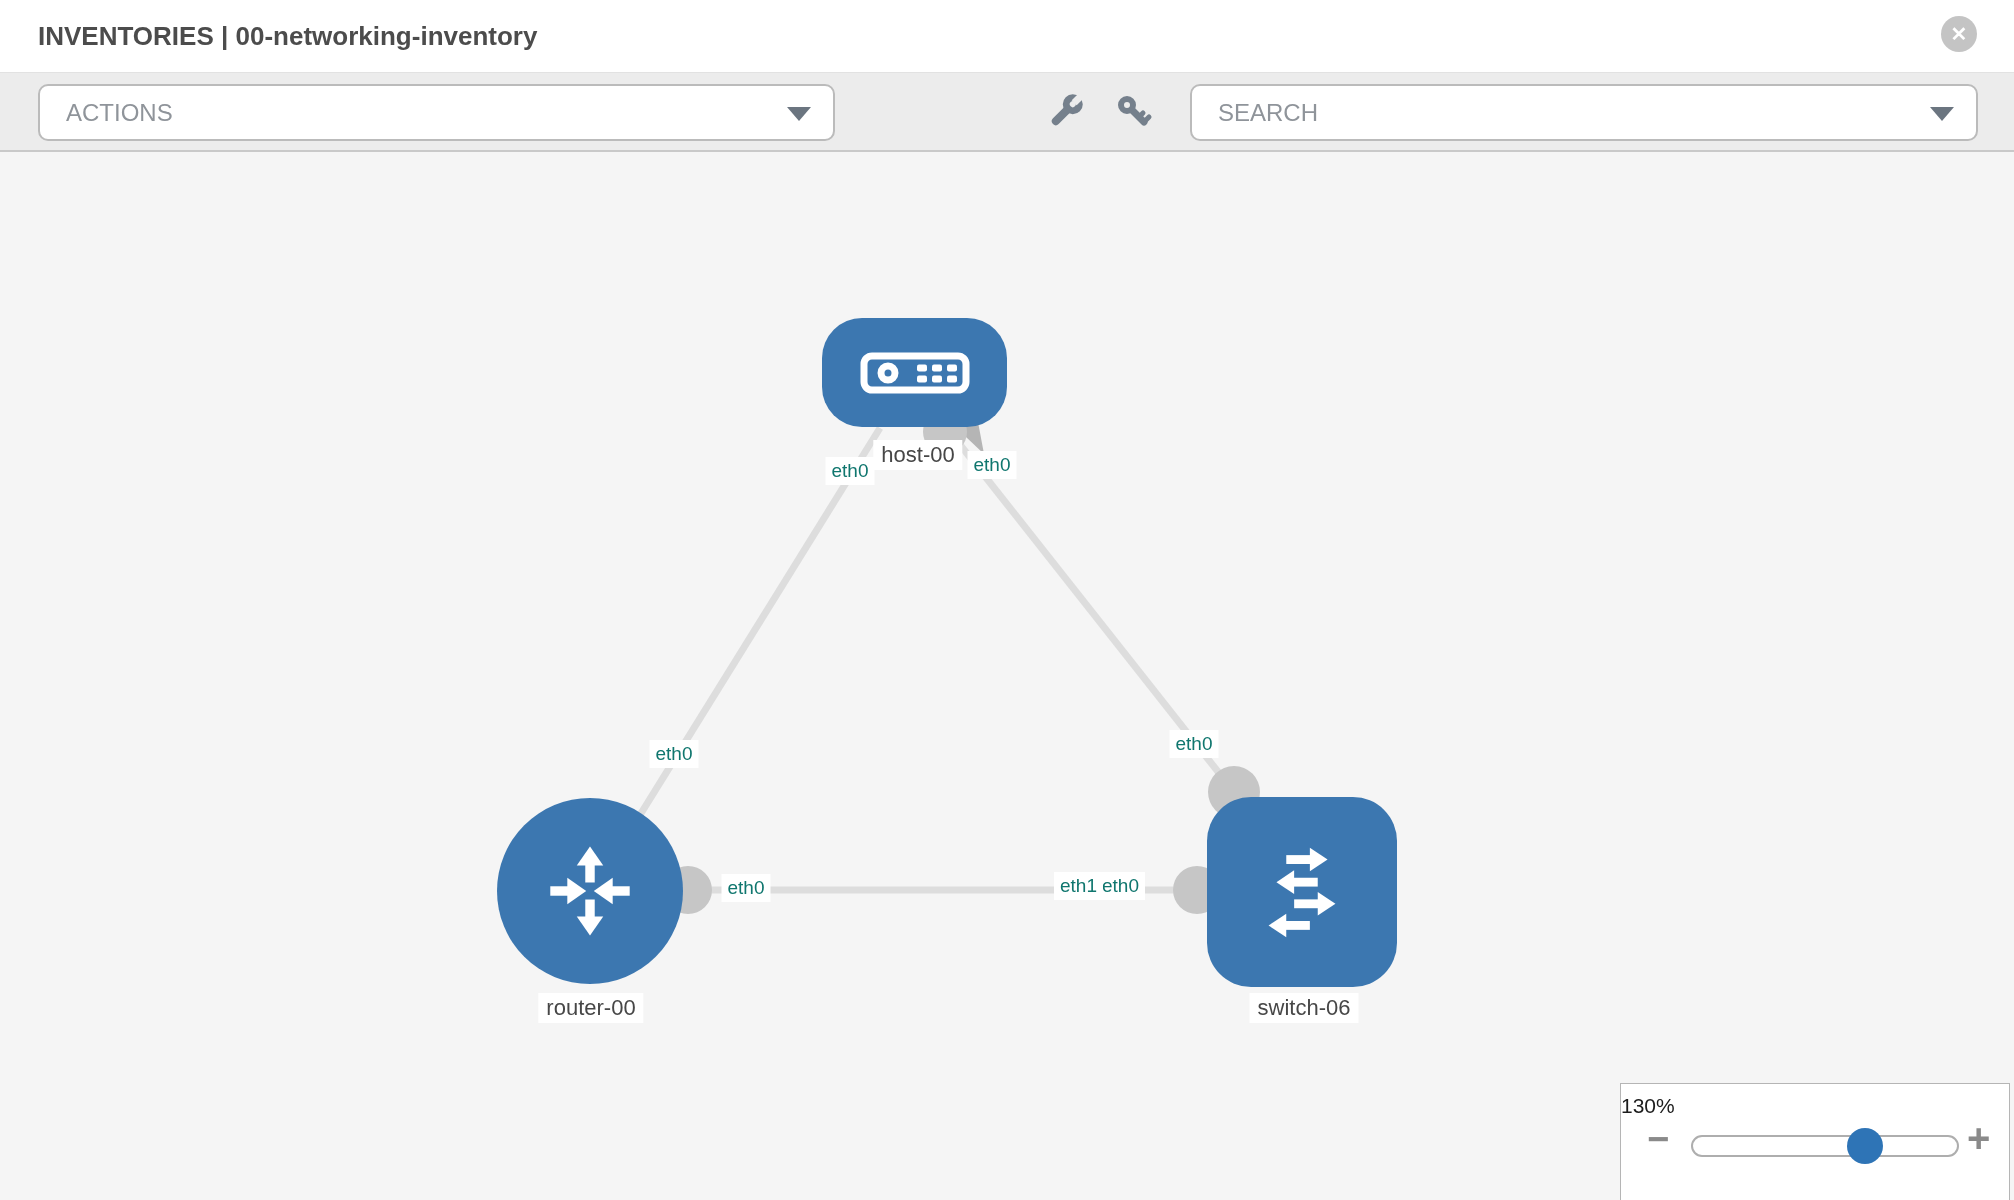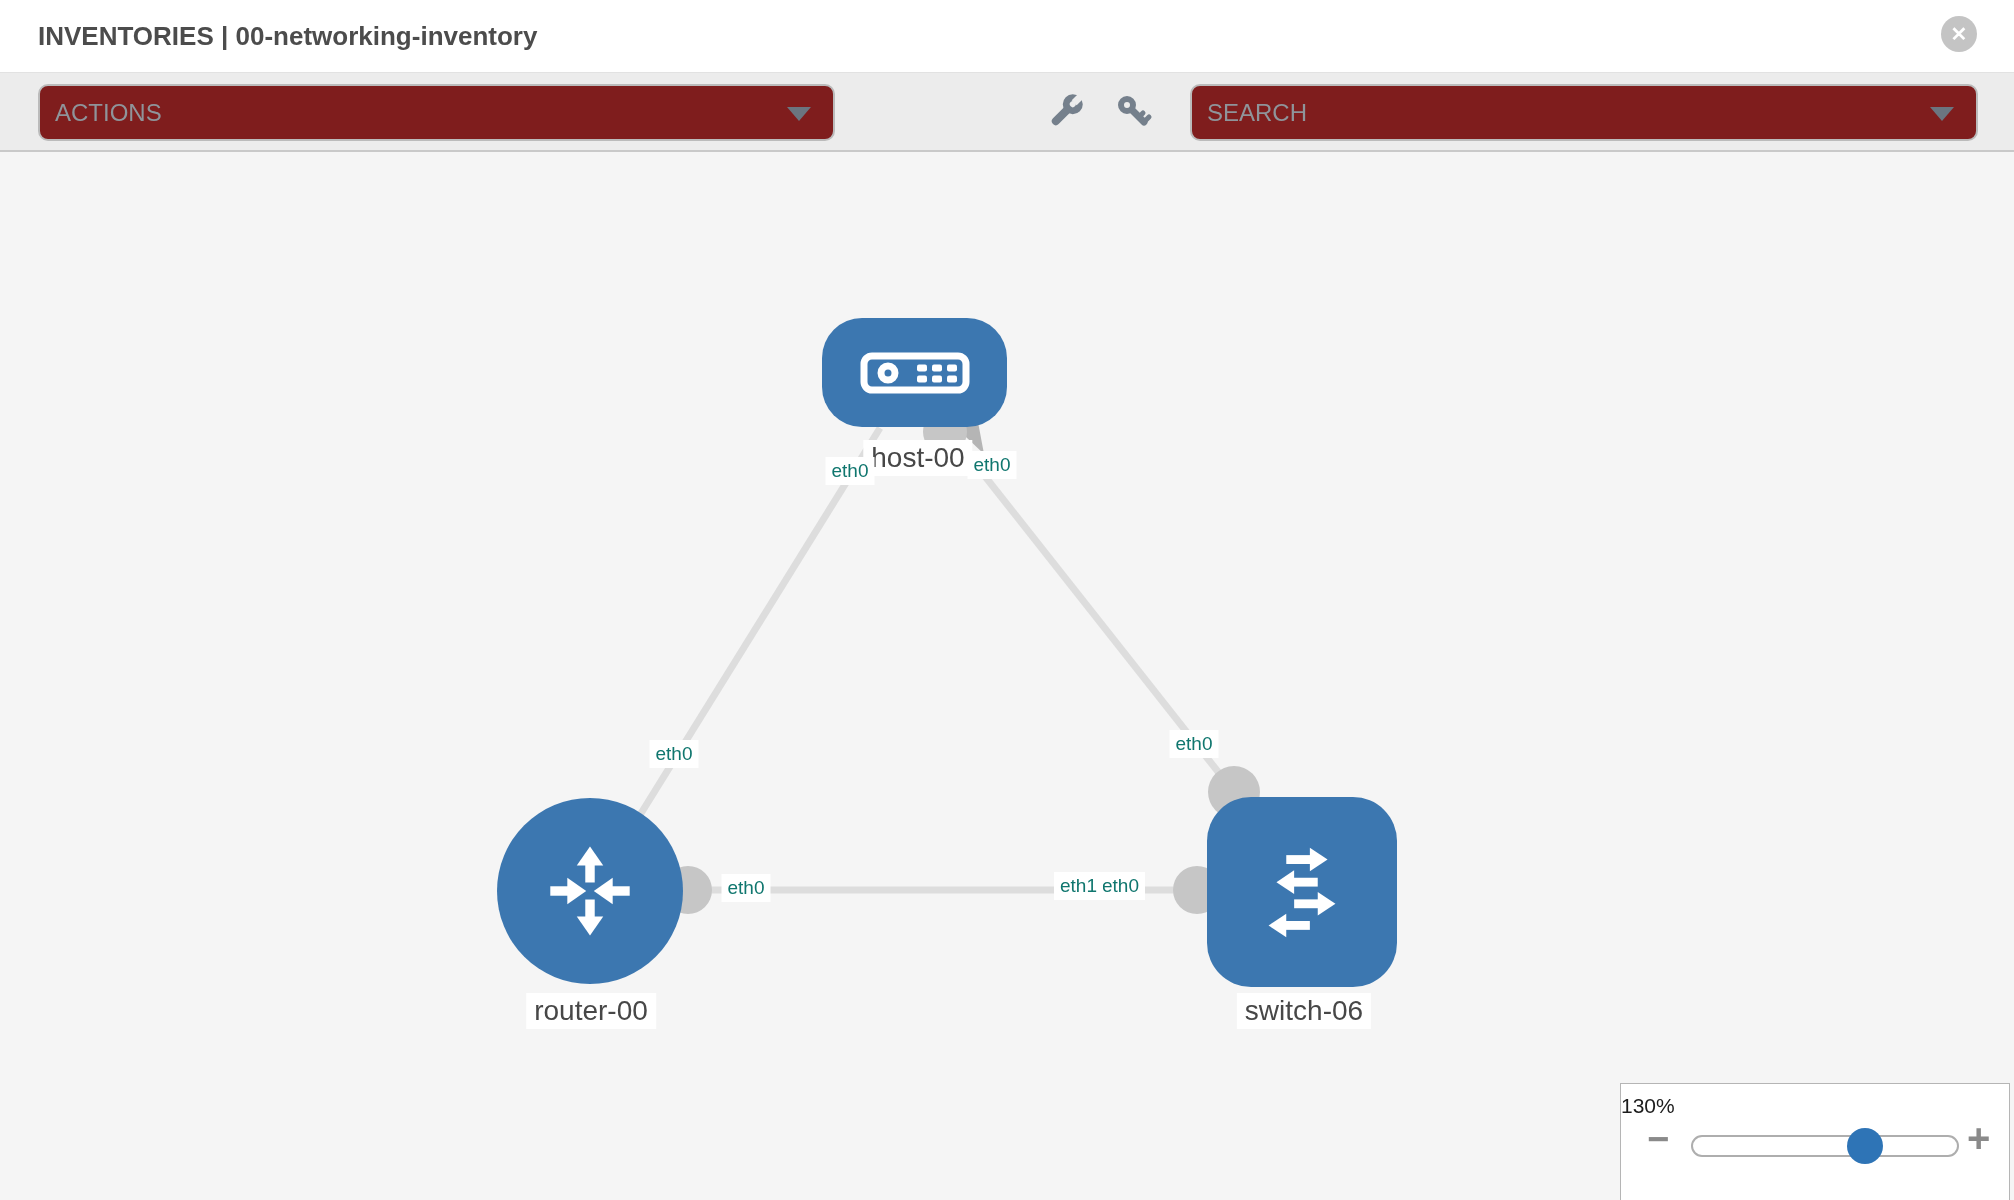--- a/index.html
+++ b/index.html
@@ -13,23 +13,23 @@
   .page-title { position:absolute; left:38px; top:50%; transform:translateY(-50%);
                 font-size:26px; font-weight:bold; color:#4c4c4c; }
   .close-btn { position:absolute; right:37px; top:16px; width:36px; height:36px;
                border-radius:50%; background:#c4c4c4; color:#ffffff;
                display:flex; align-items:center; justify-content:center;
                font-size:20px; font-weight:bold; cursor:pointer; }
 
   
   .toolbar { position:relative; height:77px; background:#ececec;
              border-bottom:2px solid #c9c9c9; }
-  .select-box { position:absolute; top:11px; height:57px; background:#7f1d1d;
+  .select-box { position:absolute; top:11px; height:57px; background:#ffffff;
                 border:2px solid #bbbbbb; border-radius:10px; box-sizing:border-box;
-                display:flex; align-items:center; padding:0 15px;
+                display:flex; align-items:center; padding:0 26px;
                 font-size:24px; color:#8f949a; cursor:pointer; }
   .actions-box { left:38px; width:797px; }
   .search-box  { left:1190px; width:788px; }
   .caret { position:absolute; right:22px; top:50%; margin-top:-6px; width:0; height:0;
            border-left:12px solid transparent; border-right:12px solid transparent;
            border-top:14px solid #6b7580; }
   .tool-icon-btn { position:absolute; top:19px; width:40px; height:40px; cursor:pointer; }
   .wrench-btn { left:1045px; }
   .key-btn { left:1114px; }
 
@@ -38,21 +38,21 @@
             overflow:hidden; }
   .graph-svg { position:absolute; left:0; top:0; }
 
   .node { position:absolute; background:#3c77b0; display:flex;
           align-items:center; justify-content:center; cursor:pointer; }
   .node-host   { left:822px; top:166px; width:185px; height:109px; border-radius:40px; }
   .node-router { left:497px; top:646px; width:186px; height:186px; border-radius:50%; }
   .node-switch { left:1207px; top:645px; width:190px; height:190px; border-radius:44px; }
 
   .chip { position:absolute; background:#ffffff; color:#474747; white-space:nowrap; }
-  .chip.name  { font-size:28px; padding:2px 8px; }
+  .chip.name  { font-size:22px; padding:2px 8px; }
   .chip.iface { font-size:19px; padding:3px 6px; color:#0f766e; }
   .ctr { transform:translateX(-50%); }
 
   
   .zoom-panel { position:absolute; left:1620px; top:931px; width:390px; height:290px;
                 background:#ffffff; border:1px solid #b5b5b5; box-sizing:border-box; }
   .zoom-level { position:absolute; left:0; top:10px; width:100%; text-align:left;
                 font-size:21px; color:#1d1d1d; }
   .zoom-minus { position:absolute; left:26px; top:36px; font-size:38px; font-weight:bold;
                 color:#8a8a8a; cursor:pointer; line-height:1; }

